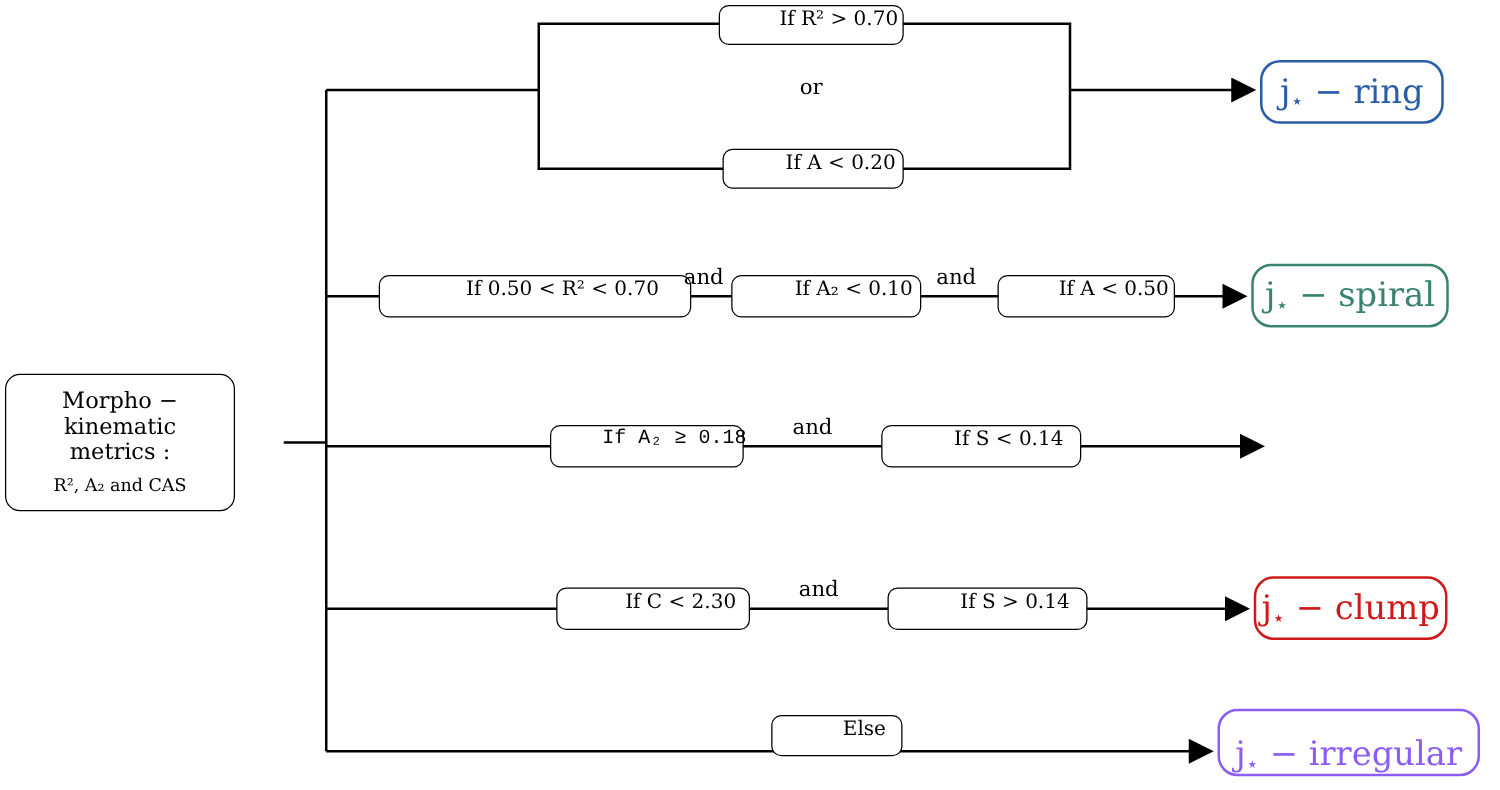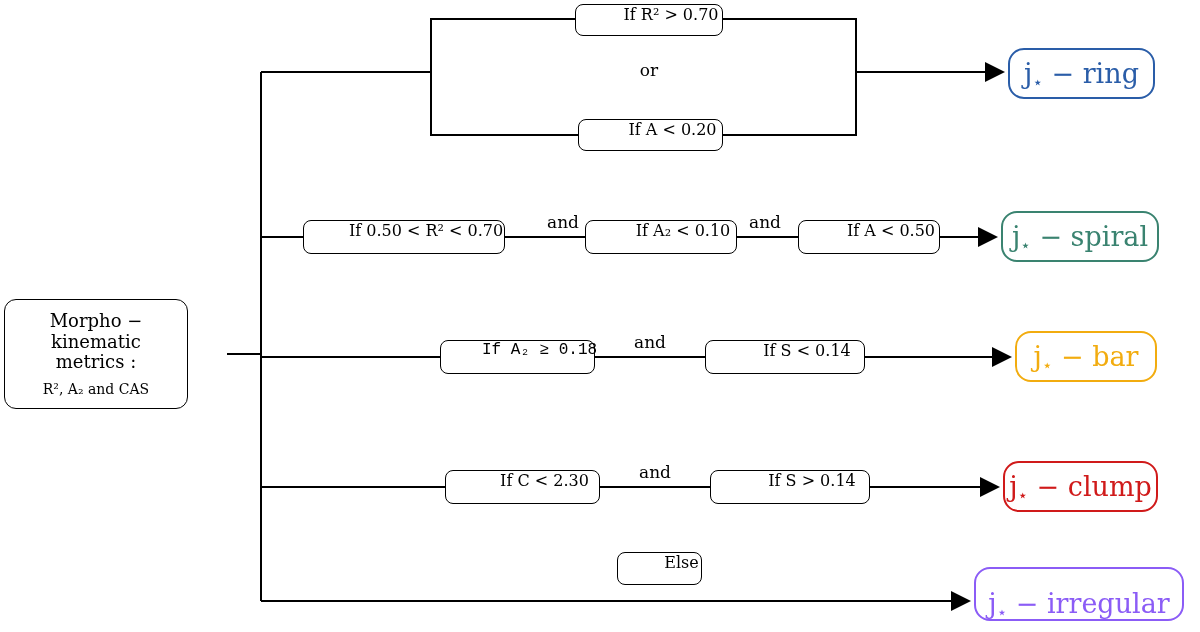--- a/index.html
+++ b/index.html
@@ -106,21 +106,21 @@
   </div>
 
   <div class="cond" style="left:575px; top:4px; width:148px; height:32px;">
     <span>If R² &gt; 0.70</span>
   </div>
   <div class="wire-label" style="left:649px; top:60px;">or</div>
   <div class="cond" style="left:578px; top:119px; width:145px; height:32px;">
     <span>If A &lt; 0.20</span>
   </div>
 
-  <div class="cond" style="left:303px; top:220px; width:202px; height:34px;">
+  <div class="cond" style="left:303px; top:220px; width:250px; height:34px;">
     <span>If 0.50 &lt; R² &lt; 0.70</span>
   </div>
   <div class="wire-label" style="left:563px; top:212px;">and</div>
   <div class="cond" style="left:585px; top:220px; width:152px; height:34px;">
     <span>If A₂ &lt; 0.10</span>
   </div>
   <div class="wire-label" style="left:765px; top:212px;">and</div>
   <div class="cond" style="left:798px; top:220px; width:142px; height:34px;">
     <span>If A &lt; 0.50</span>
   </div>
@@ -134,35 +134,32 @@
   </div>
 
   <div class="cond" style="left:445px; top:470px; width:155px; height:34px;">
     <span>If C &lt; 2.30</span>
   </div>
   <div class="wire-label" style="left:655px; top:462px;">and</div>
   <div class="cond" style="left:710px; top:470px; width:160px; height:34px;">
     <span>If S &gt; 0.14</span>
   </div>
 
-  <div class="cond" style="left:617px; top:552px; width:85px; height:33px;">
+  <div class="cond" style="left:617px; top:572px; width:105px; height:33px;">
     <span>Else</span>
   </div>
 
   <div class="result" style="left: 1008px; top: 48px; width: 147px; height: 51px; color: rgb(42, 93, 168);">
     <span><span>j</span><sub class="star">⋆</sub><span> − ring</span></span>
   </div>
 
   <div class="result" style="left: 1001px; top: 211px; width: 158px; height: 51px; color: rgb(58, 131, 112);">
     <span><span>j</span><sub class="star">⋆</sub><span> − spiral</span></span>
   </div>
 
-  <div class="result" style="left: 1015px; top: 331px; width: 142px; height: 51px; color: rgb(242, 172, 15);">
-    <span><span>j</span><sub class="star">⋆</sub><span> − bar</span></span>
-  </div>
 
   <div class="result" style="left: 1003px; top: 461px; width: 155px; height: 51px; color: rgb(208, 26, 26);">
     <span><span>j</span><sub class="star">⋆</sub><span> − clump</span></span>
   </div>
 
   <div class="result" style="left: 974px; top: 567px; width: 210px; height: 54px; color: #8b5cf6; align-items: flex-end;">
     <span><span>j</span><sub class="star">⋆</sub><span> − irregular</span></span>
   </div>
 
 </div>

